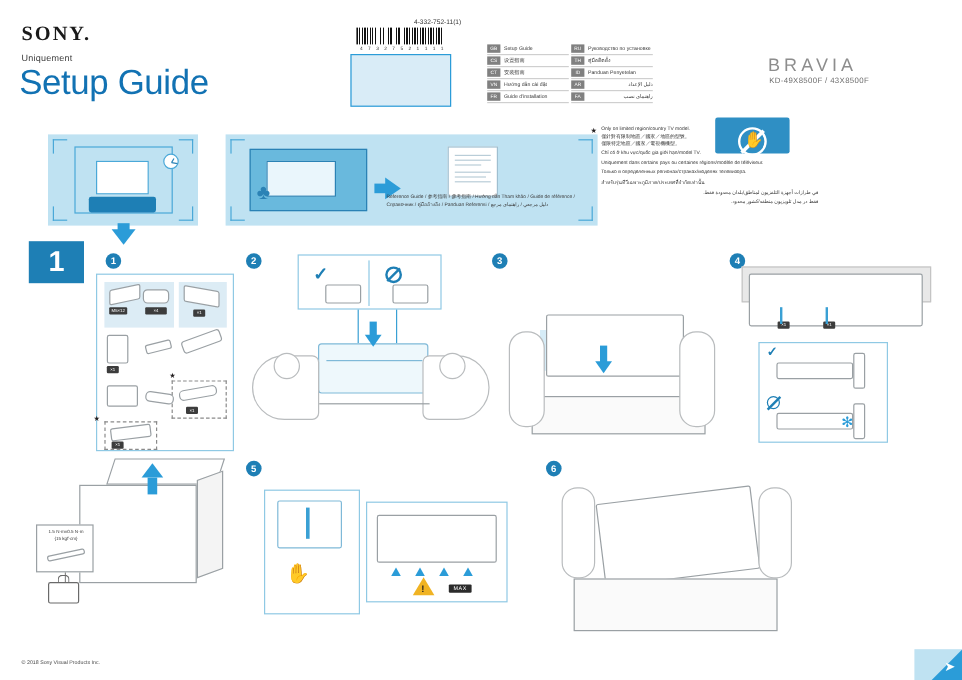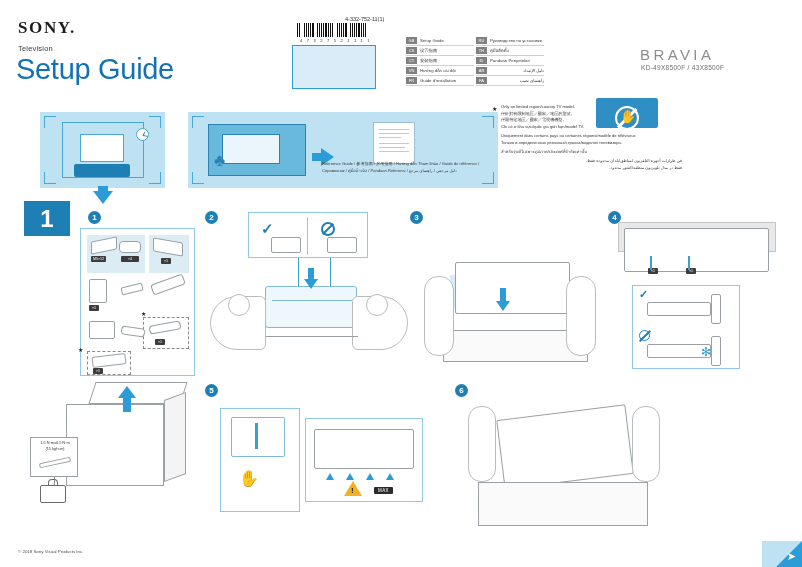--- a/index.html
+++ b/index.html
@@ -432,21 +432,21 @@
   
   .hairline { position: absolute; background: #9aa0a4; }
   .blue-line { position: absolute; background: #3aa0d4; }
 </style>
 </head>
 <body>
 
 <div class="abs" id="sony-logo">
   <span>SONY</span><span class="dot">.</span>
 </div>
-<div class="abs" id="kicker">Television</div>
+<div class="abs" id="kicker">Uniquement</div>
 <div class="abs" id="doc-title">Setup Guide</div>
 <div class="abs" id="brand">BRAVIA</div>
 <div class="abs" id="model">KD-49X8500F / 43X8500F</div>
 
 <div class="abs" id="partno">4-332-752-11(1)</div>
 <div class="abs" id="barcode"></div>
 <div class="abs" id="barcode-digits">4 7 3 2 7 5 2 1 1 1 1</div>
 <div class="abs" id="barcode-frame">
   <div class="abs" id="tv-shape"></div>
   <div class="abs" id="no-touch"></div>

